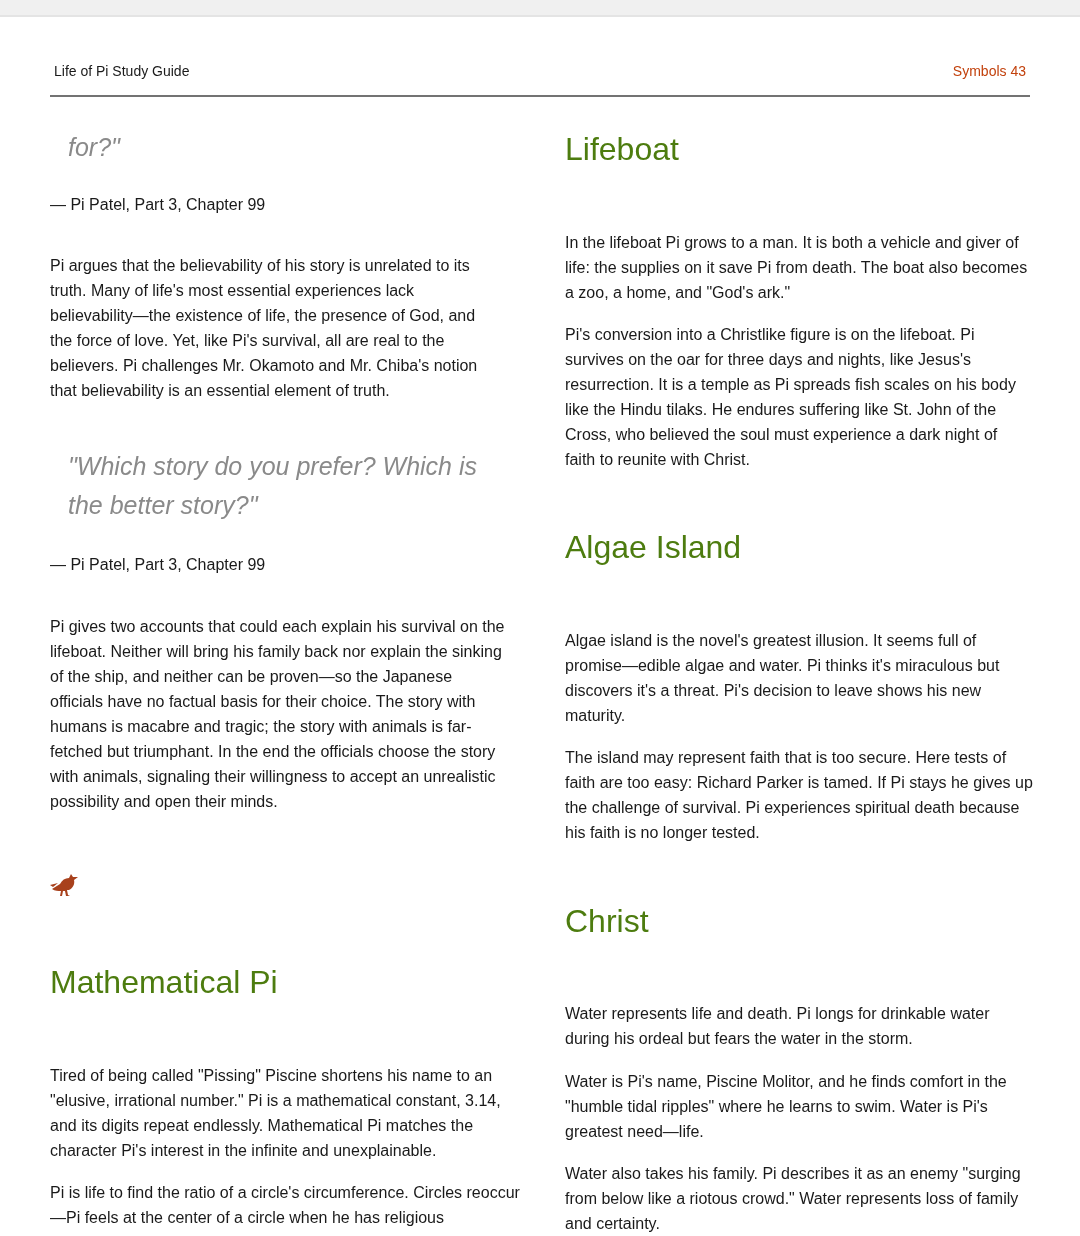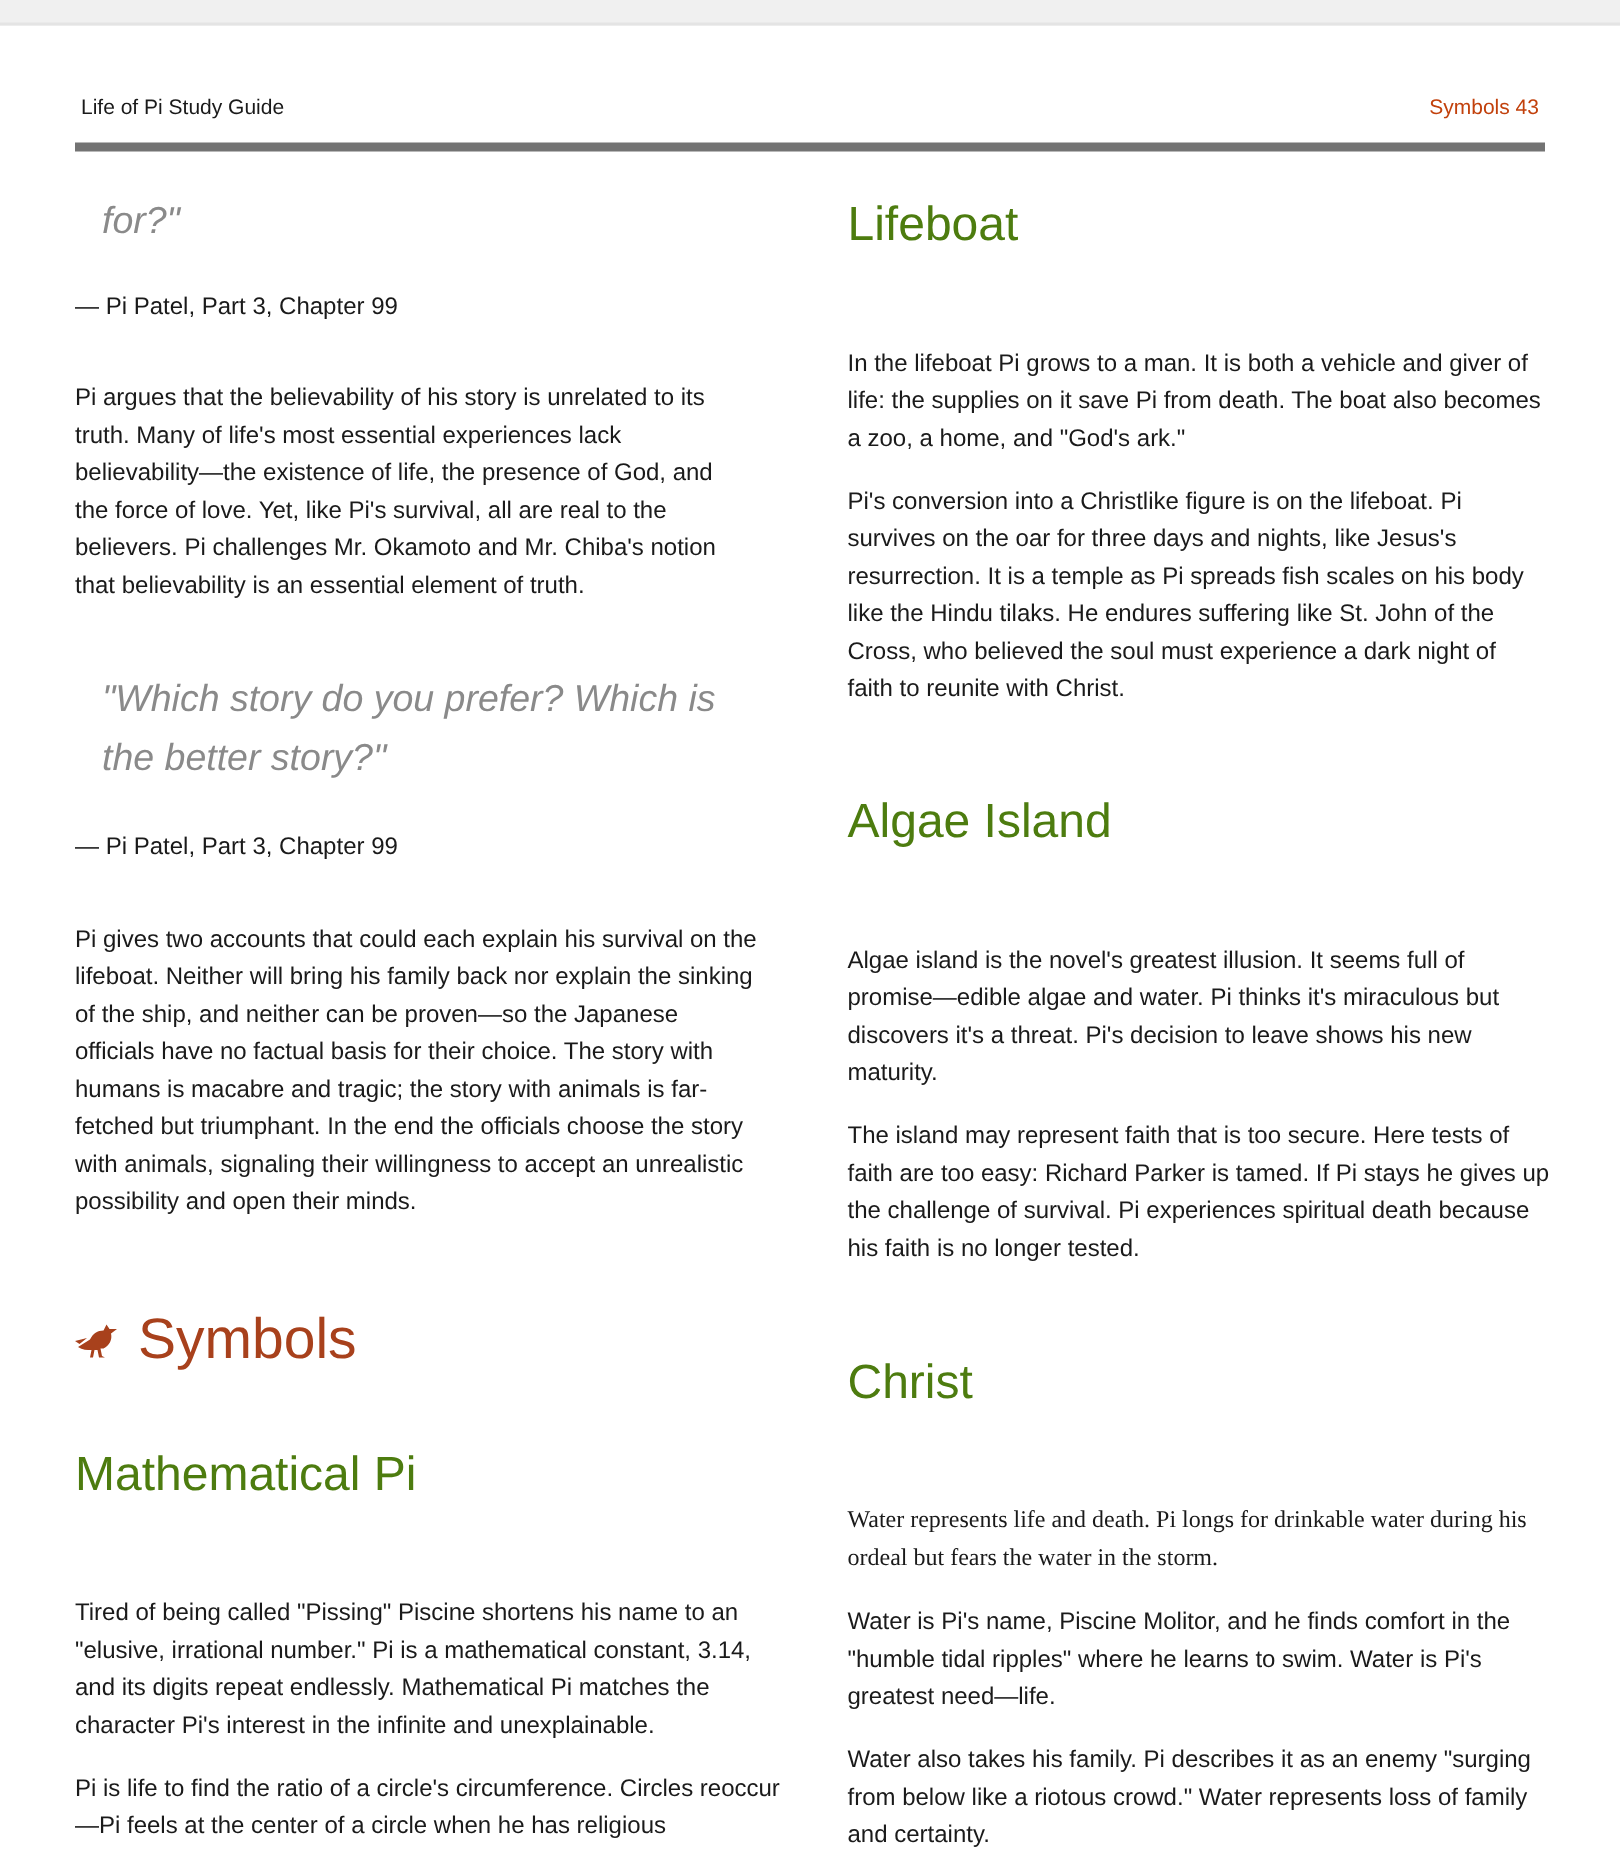--- a/index.html
+++ b/index.html
@@ -1,21 +1,21 @@
 <!DOCTYPE html>
 <html><head>
 <meta charset="utf-8">
 <style>
   html, body { margin: 0; padding: 0; }
   body {
     width: 1080px; height: 1236px; overflow: hidden; background: #ffffff;
     font-family: "Liberation Sans", sans-serif; color: #1a1a1a; position: relative;
   }
   .topbar { position: absolute; left: 0; top: 0; width: 1080px; height: 15px; background: #f0f0f0; border-bottom: 2px solid #e4e4e4; }
-  .page-header { position: absolute; left: 50px; top: 63px; width: 980px; height: 32px; border-bottom: 6px solid #737373; }
+  .page-header { position: absolute; left: 50px; top: 63px; width: 980px; height: 32px; border-bottom: 2px solid #737373; }
   .hdr-left { position: absolute; left: 4px; top: 0; font-size: 14px; color: #1a1a1a; }
   .hdr-right { position: absolute; right: 4px; top: 0; font-size: 14px; color: #c2410c; }
   .col { position: absolute; top: 0; }
   .col-left { left: 50px; width: 470px; }
   .col-right { left: 565px; width: 470px; }
   .abs { position: absolute; left: 0; }
   .quote { font-style: italic; color: #8a8a8a; font-size: 25px; line-height: 39px; padding-left: 18px; width: 420px; }
   .attrib { font-size: 16px; color: #1a1a1a; }
   .para { font-size: 16px; line-height: 25px; color: #1a1a1a; margin: 0; }
   .h-sub { font-size: 32px; color: #4d7c0f; font-weight: normal; margin: 0; }
@@ -37,34 +37,33 @@
   <div class="abs attrib" style="top:196px;">— Pi Patel, Part 3, Chapter 99</div>
   <p class="abs para" style="top:253px; width:450px;">Pi argues that the believability of his story is unrelated to its truth. Many of life's most essential experiences lack believability—the existence of life, the presence of God, and the force of love. Yet, like Pi's survival, all are real to the believers. Pi challenges Mr. Okamoto and Mr. Chiba's notion that believability is an essential element of truth.</p>
   <div class="abs quote" style="top:447px;">"Which story do you prefer? Which is the better story?"</div>
   <div class="abs attrib" style="top:556px;">— Pi Patel, Part 3, Chapter 99</div>
   <p class="abs para" style="top:614px; width:455px;">Pi gives two accounts that could each explain his survival on the lifeboat. Neither will bring his family back nor explain the sinking of the ship, and neither can be proven—so the Japanese officials have no factual basis for their choice. The story with humans is macabre and tragic; the story with animals is far-fetched but triumphant. In the end the officials choose the story with animals, signaling their willingness to accept an unrealistic possibility and open their minds.</p>
 
   <h1 class="abs h-main" style="top:872px;">
     <svg class="bird" viewBox="0 0 30 26">
       <path d="M2 17 L10 12 C12 8 15 6 19 6 L21 2 L23 5 L28 5 L24 8 C25 12 23 16 19 18 L17 18 L18 23 L20 24 L16 24 L15 19 L13 19 L12 24 L10 24 L11 19 C8 19 5 19 2 17 Z M0 13 L8 11 L3 15 Z" fill="#a8411c"></path>
     </svg>
-    <span>Symbols</span>
   </h1>
 
   <h2 class="abs h-sub" style="top:964px;">Mathematical Pi</h2>
   <p class="abs para" style="top:1063px; width:465px;">Tired of being called "Pissing" Piscine shortens his name to an "elusive, irrational number." Pi is a mathematical constant, 3.14, and its digits repeat endlessly. Mathematical Pi matches the character Pi's interest in the infinite and unexplainable.</p>
   <p class="abs para" style="top:1180px; width:470px;">Pi is life to find the ratio of a circle's circumference. Circles reoccur—Pi feels at the center of a circle when he has religious</p>
 </div>
 
 <div class="col col-right">
   <h2 class="abs h-sub" style="top:131px;">Lifeboat</h2>
   <p class="abs para" style="top:230px; width:465px;">In the lifeboat Pi grows to a man. It is both a vehicle and giver of life: the supplies on it save Pi from death. The boat also becomes a zoo, a home, and "God's ark."</p>
   <p class="abs para" style="top:322px; width:465px;">Pi's conversion into a Christlike figure is on the lifeboat. Pi survives on the oar for three days and nights, like Jesus's resurrection. It is a temple as Pi spreads fish scales on his body like the Hindu tilaks. He endures suffering like St. John of the Cross, who believed the soul must experience a dark night of faith to reunite with Christ.</p>
 
   <h2 class="abs h-sub" style="top:529px;">Algae Island</h2>
   <p class="abs para" style="top:628px; width:465px;">Algae island is the novel's greatest illusion. It seems full of promise—edible algae and water. Pi thinks it's miraculous but discovers it's a threat. Pi's decision to leave shows his new maturity.</p>
   <p class="abs para" style="top:745px; width:470px;">The island may represent faith that is too secure. Here tests of faith are too easy: Richard Parker is tamed. If Pi stays he gives up the challenge of survival. Pi experiences spiritual death because his faith is no longer tested.</p>
 
   <h2 class="abs h-sub" style="top:903px;">Christ</h2>
-  <p class="abs para" style="top:1001px; width:460px;font-family:Liberation Serif, serif;">Water represents life and death. Pi longs for drinkable water during his ordeal but fears the water in the storm.</p>
+  <p class="abs para" style="top:1001px; width:460px;">Water represents life and death. Pi longs for drinkable water during his ordeal but fears the water in the storm.</p>
   <p class="abs para" style="top:1069px; width:470px;">Water is Pi's name, Piscine Molitor, and he finds comfort in the "humble tidal ripples" where he learns to swim. Water is Pi's greatest need—life.</p>
   <p class="abs para" style="top:1161px; width:460px;">Water also takes his family. Pi describes it as an enemy "surging from below like a riotous crowd." Water represents loss of family and certainty.</p>
 </div>
 
 </body></html>

